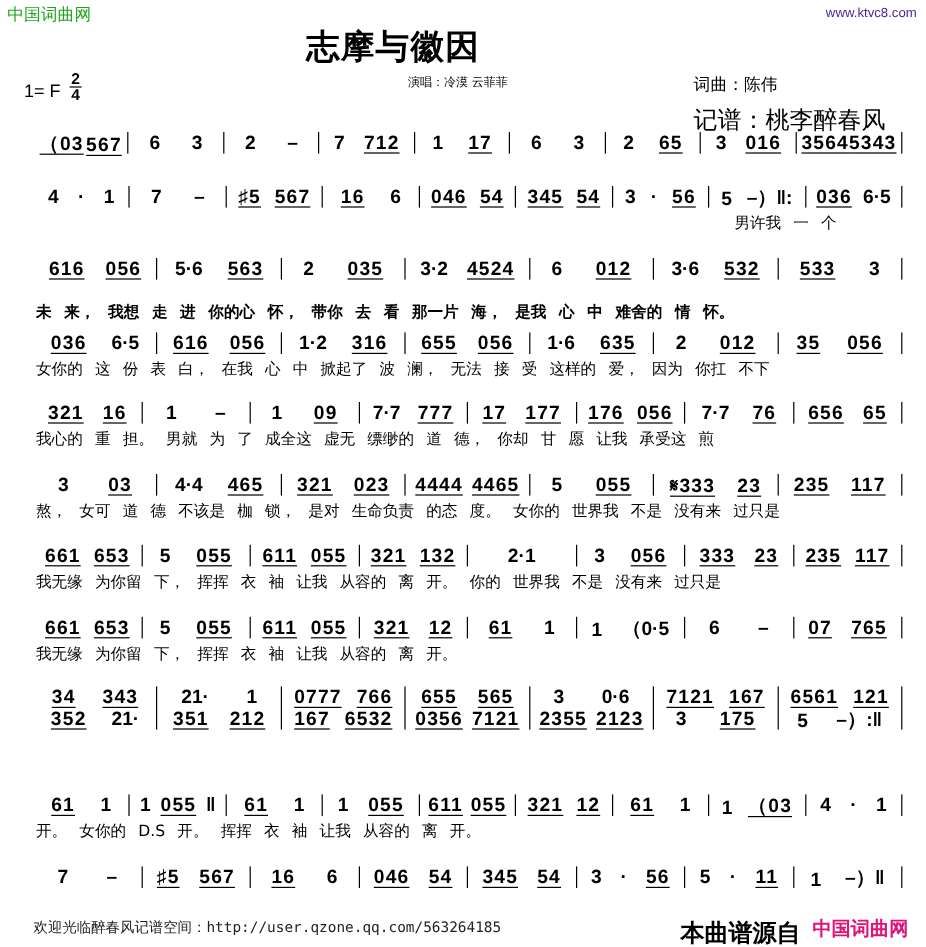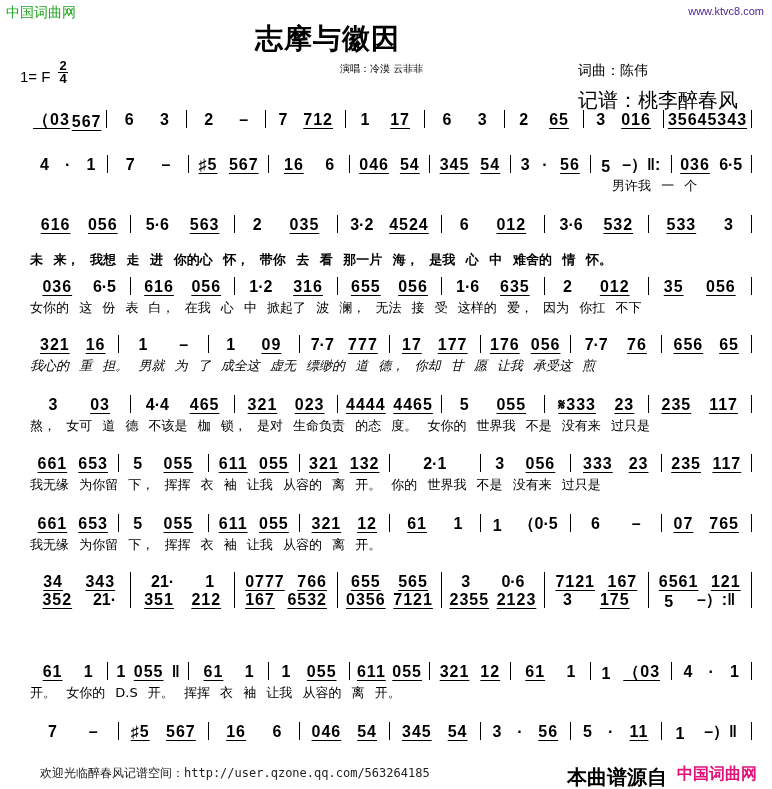--- a/index.html
+++ b/index.html
@@ -14,21 +14,21 @@
   .frac .num { border-bottom: 1px solid #000; padding: 0 1px; }
   .singer { position: absolute; left: 340px; top: 62px; font-size: 10px; font-family: "DejaVu Serif", serif; }
   .composer { position: absolute; left: 578px; top: 62px; font-size: 14px; font-family: Liberation Serif, serif; }
   .transcriber { position: absolute; left: 578px; top: 87px; font-size: 20px; font-family: "DejaVu Serif", serif; }
   .row { position: absolute; left: 28px; right: 20px; height: 24px; display: flex; align-items: center;
          font-family: "Liberation Sans", sans-serif; font-weight: bold; font-size: 16px; white-space: nowrap; }
   .measure { display: flex; align-items: flex-end; justify-content: space-around; flex: 1; padding: 0 4px; }
   .note { text-decoration: underline; text-decoration-thickness: 1px; text-underline-offset: 3px; letter-spacing: 1px; }
   .bar { width: 1px; height: 18px; background: #000; margin-bottom: 2px; }
   .lyrics { position: absolute; left: 30px; right: 20px; font-size: 13px; font-family: "DejaVu Sans", sans-serif; white-space: nowrap; word-spacing: 6px; }
-  .footer-text { position: absolute; left: 40px; top: 765px; font-size: 12px; font-family: "DejaVu Sans Mono", monospace; color: #222; }
+  .footer-text { position: absolute; left: 28px; top: 765px; font-size: 12px; font-family: "DejaVu Sans Mono", monospace; color: #222; }
   .source-label { position: absolute; left: 567px; top: 764px; font-size: 20px; font-weight: bold; }
   .source-site { position: absolute; left: 677px; top: 764px; font-size: 16px; font-weight: bold; color: #e0127a; }
 </style>
 </head>
 <body>
 
 <div class="wm-left">中国词曲网</div>
 <div class="wm-right">www.ktvc8.com</div>
 
 <h1 class="title">志摩与徽因</h1>
@@ -253,21 +253,21 @@
         <span class="">7·7</span>
         <span class="note">76</span>
       </div>
       <div class="bar"></div>
       <div class="measure">
         <span class="note">656</span>
         <span class="note">65</span>
       </div>
       <div class="bar"></div>
     </div>
-    <div class="lyrics" style="top: 357px; font-style: italic;">我心的 重 担。 男就 为 了 成全这 虚无 缥缈的 道 德， 你却 甘 愿 让我 承受这 煎</div>
+    <div class="lyrics" style="top: 357px;">我心的 重 担。 男就 为 了 成全这 虚无 缥缈的 道 德， 你却 甘 愿 让我 承受这 煎</div>
     <div class="row" style="top: 393px;">
       <div class="measure">
         <span class="">3</span>
         <span class="note">03</span>
       </div>
       <div class="bar"></div>
       <div class="measure">
         <span class="">4·4</span>
         <span class="note">465</span>
       </div>

